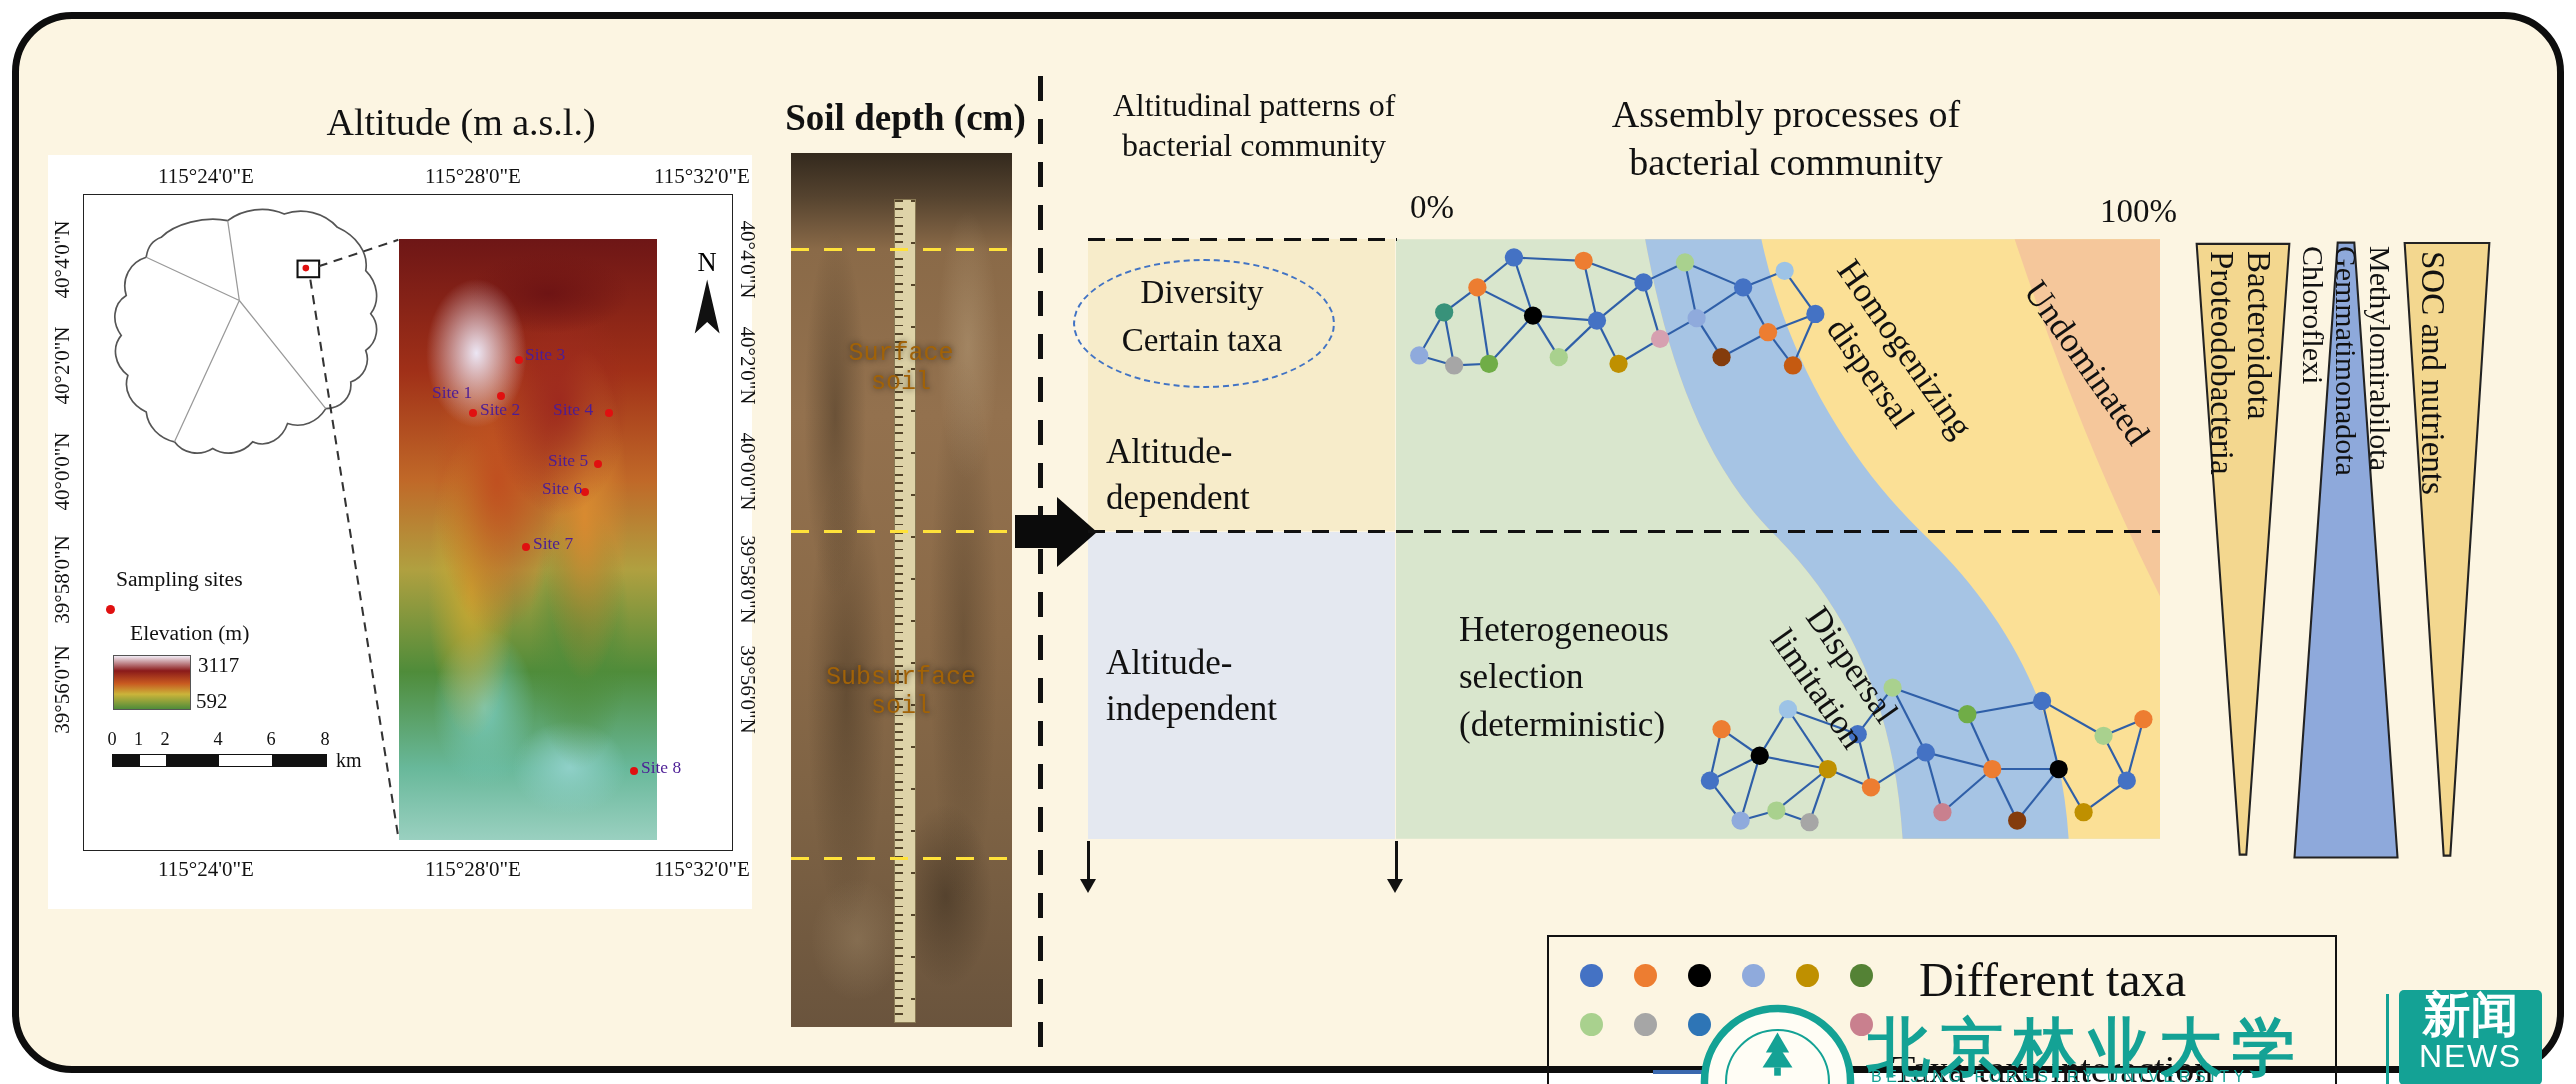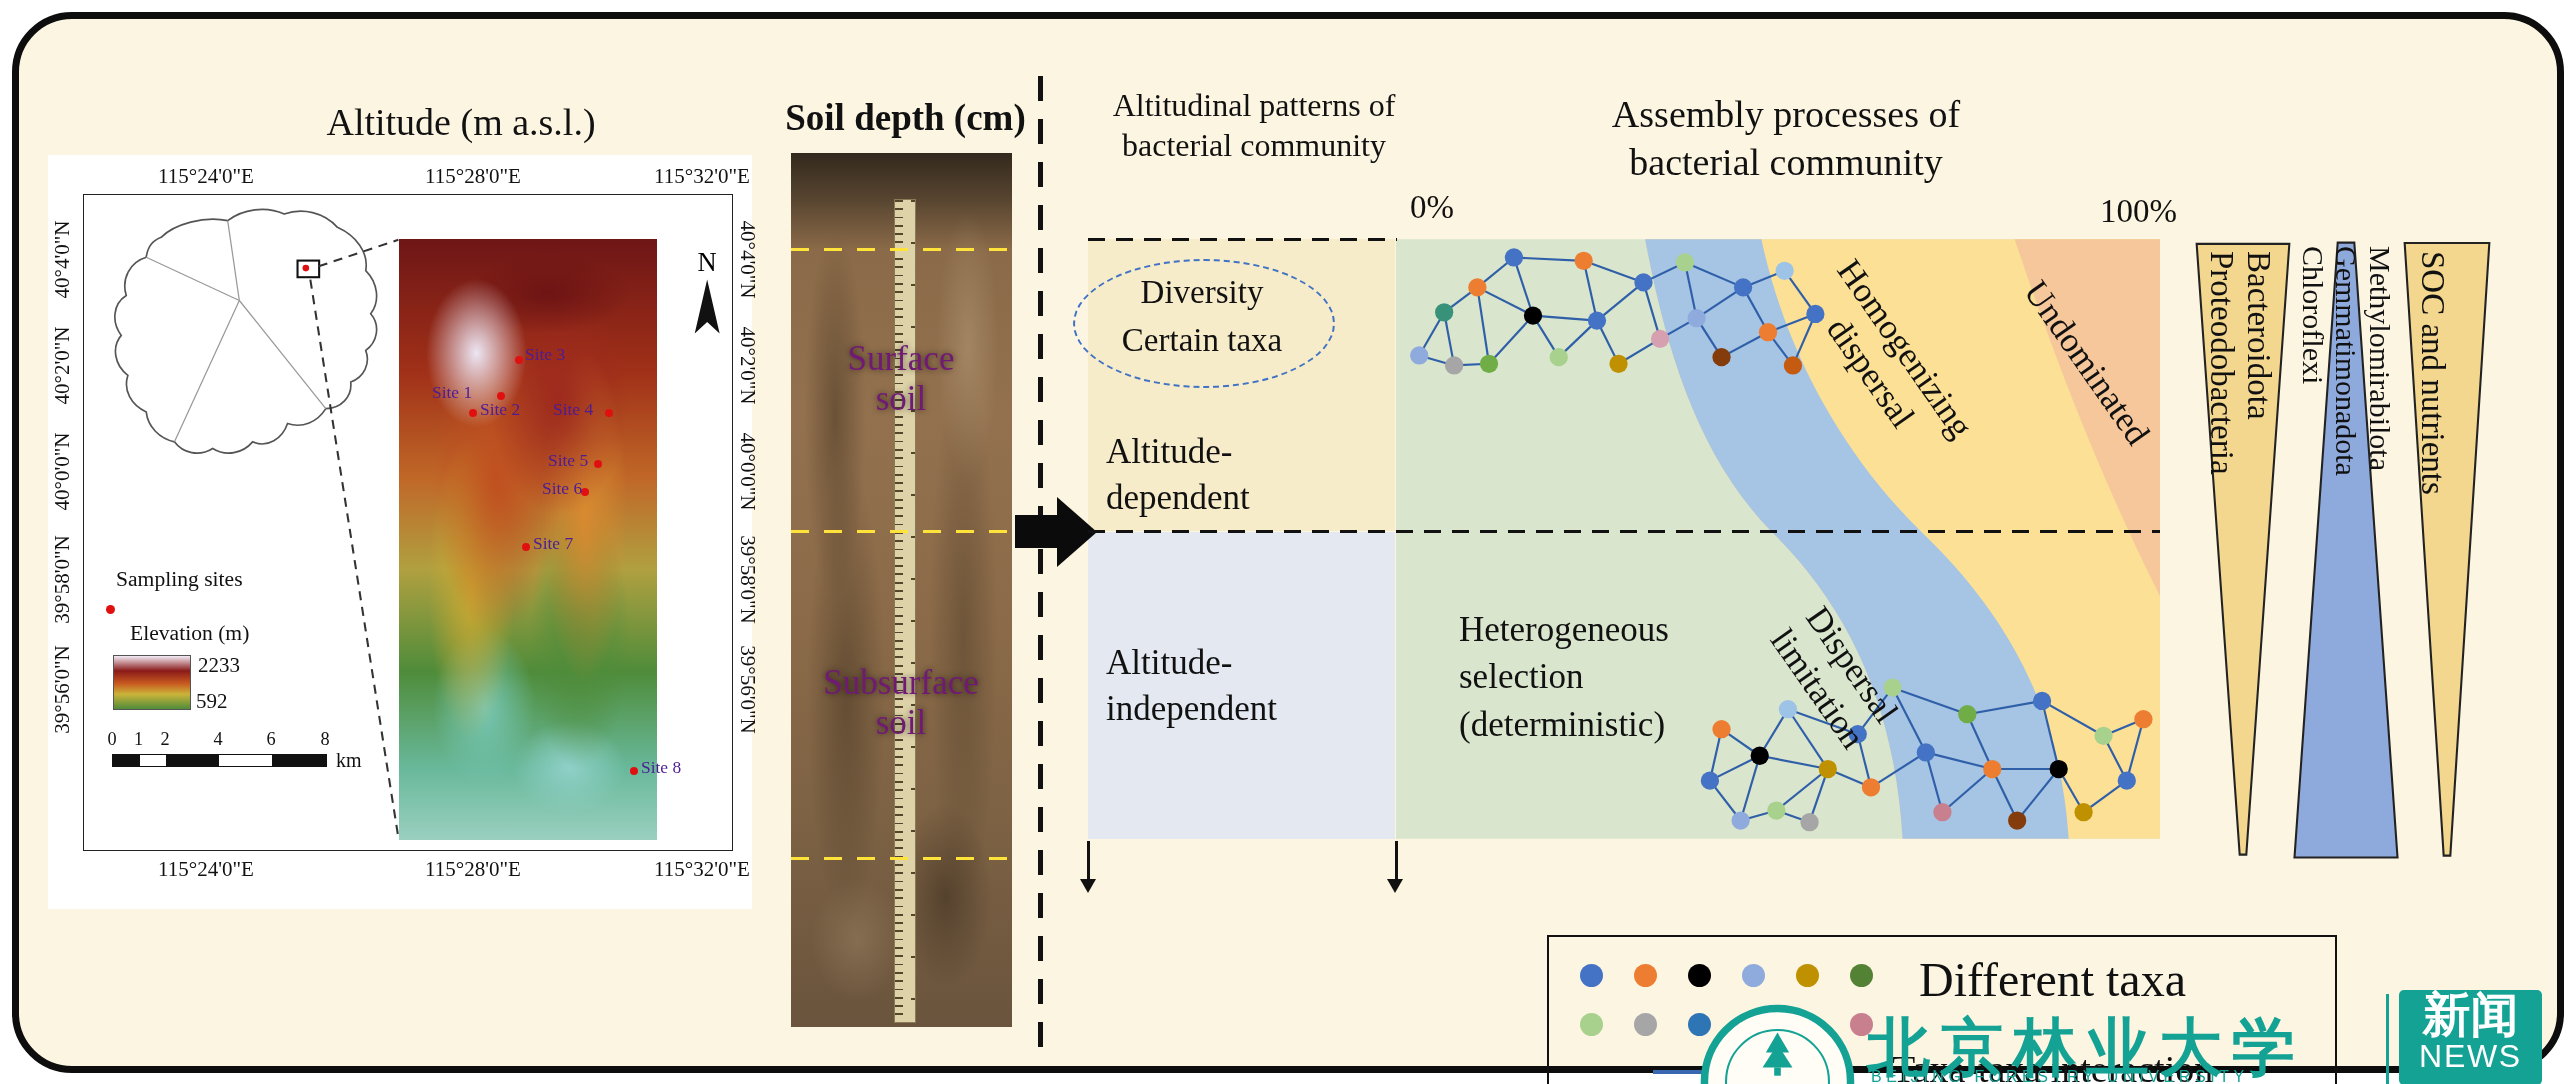--- a/index.html
+++ b/index.html
@@ -62,21 +62,21 @@
       radial-gradient(closest-side at 70% 85%, rgba(45,34,22,.45) 0%, rgba(45,34,22,0) 70%),
       radial-gradient(closest-side at 30% 90%, rgba(200,178,140,.22) 0%, rgba(200,178,140,0) 70%),
       linear-gradient(180deg,#33291d 0%,#55432f 5%,#8a6a48 11%,#93714e 30%,#8a6a48 55%,#7d6244 76%,#6a543d 100%);}
   .tape{left:894px;top:199px;width:20px;height:822px;background:#ded3a8;border:0.8px solid #8a7a55;z-index:3;}
   .tape::before{content:"";position:absolute;left:0;top:0;bottom:0;width:7.5px;
     background:repeating-linear-gradient(180deg,#55452a 0 1.7px,transparent 1.7px 8.3px);}
   .tape::after{content:"";position:absolute;right:0;top:0;bottom:0;width:4.2px;
     background:repeating-linear-gradient(180deg,#55452a 0 1.7px,transparent 1.7px 42px);}
   .soil-dash{left:791px;width:221px;height:3.3px;z-index:4;
     background:repeating-linear-gradient(90deg,#ffe23a 0 18.3px,transparent 18.3px 33px);}
-  .soil-label{color:#701a75;font-size:35px;z-index:4;text-shadow:0 0 6.6px rgba(0,0,0,.6);}
+  .soil-label{color:#a16207;font-size:25px;z-index:4;text-shadow:0 0 6.6px rgba(0,0,0,.6);font-family:Liberation Mono, monospace;}
 
   
   .divider{left:1038px;top:76px;width:5px;height:980px;z-index:2;
     background:repeating-linear-gradient(180deg,#111 0 25px,transparent 25px 43px);}
   .bigarrow-bar{left:1015px;top:515px;width:43px;height:33px;background:#0b0b0b;z-index:3;}
   .bigarrow-head{left:1057px;top:497px;width:0;height:0;z-index:3;
     border-top:35px solid transparent;border-bottom:35px solid transparent;border-left:40px solid #0b0b0b;}
 
   
   .patterns-header{left:1063px;top:85px;width:382px;font-size:32px;line-height:1.25;z-index:2;}
@@ -201,21 +201,21 @@
       <div class="site-dot" style="left: 522px; top: 543px;"></div>
       <div class="site-label" style="left: 533px; top: 533px;">Site 7</div>
       <div class="site-dot" style="left: 630px; top: 767px;"></div>
       <div class="site-label" style="left: 641px; top: 757px;">Site 8</div>
     </div>
 
   <div class="abs legend-sampling">Sampling sites</div>
   <div class="abs legend-dot-red"></div>
   <div class="abs legend-elev">Elevation (m)</div>
   <div class="abs colorbar"></div>
-  <div class="abs elev-max">2233</div>
+  <div class="abs elev-max">3117</div>
   <div class="abs elev-min">592</div>
   <div class="abs scalebar-nums" id="scalebar-nums">
       <div class="scalebar-num" style="left: 0px;">0</div>
       <div class="scalebar-num" style="left: 26.6px;">1</div>
       <div class="scalebar-num" style="left: 53px;">2</div>
       <div class="scalebar-num" style="left: 106px;">4</div>
       <div class="scalebar-num" style="left: 159px;">6</div>
       <div class="scalebar-num" style="left: 213px;">8</div>
     </div>
   <div class="abs scalebar"></div>

